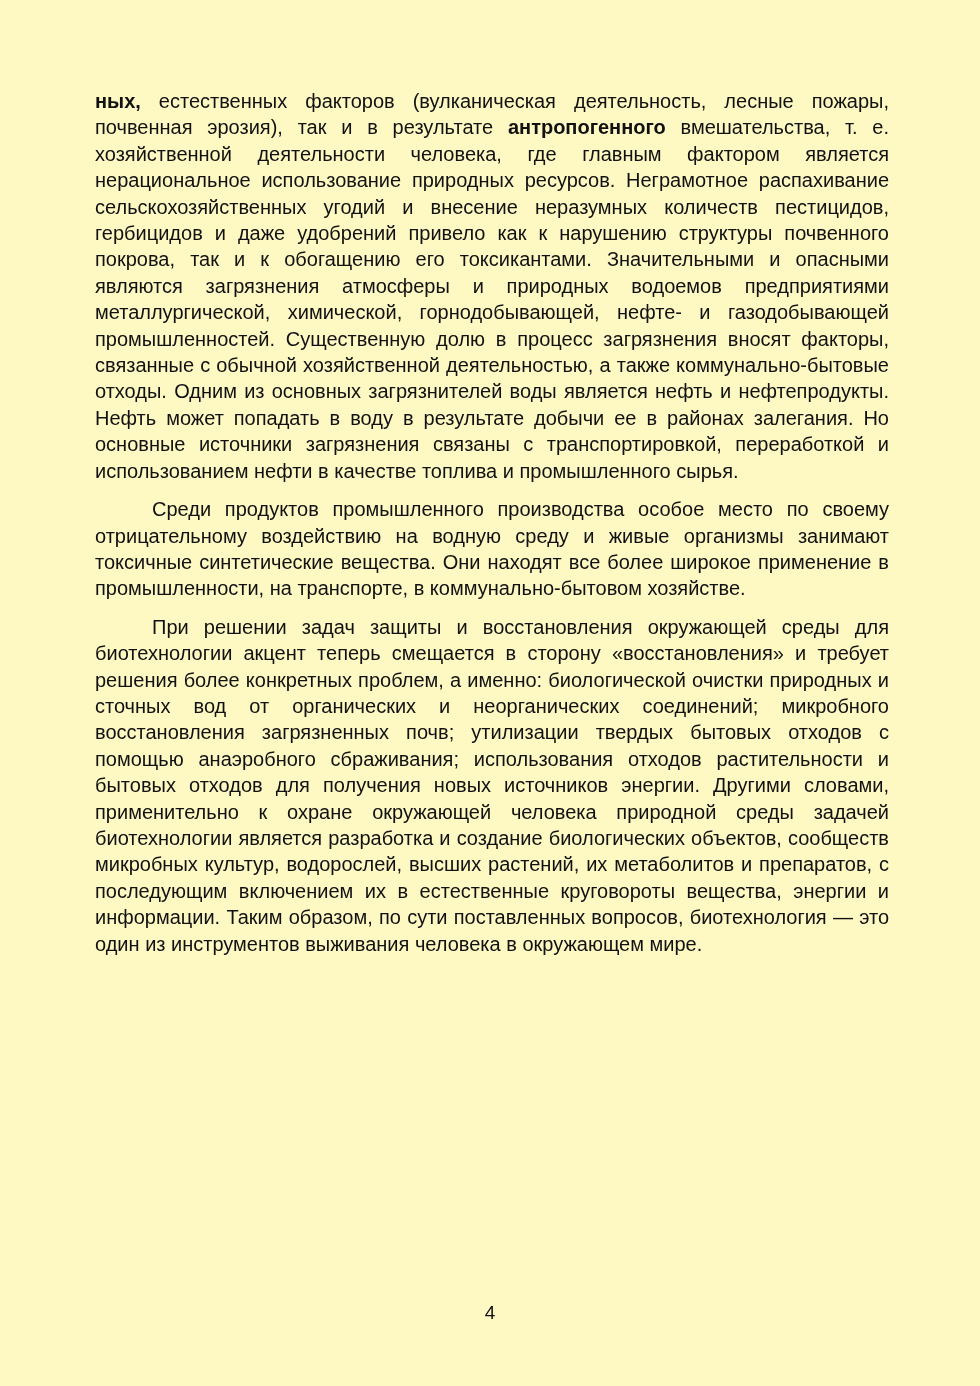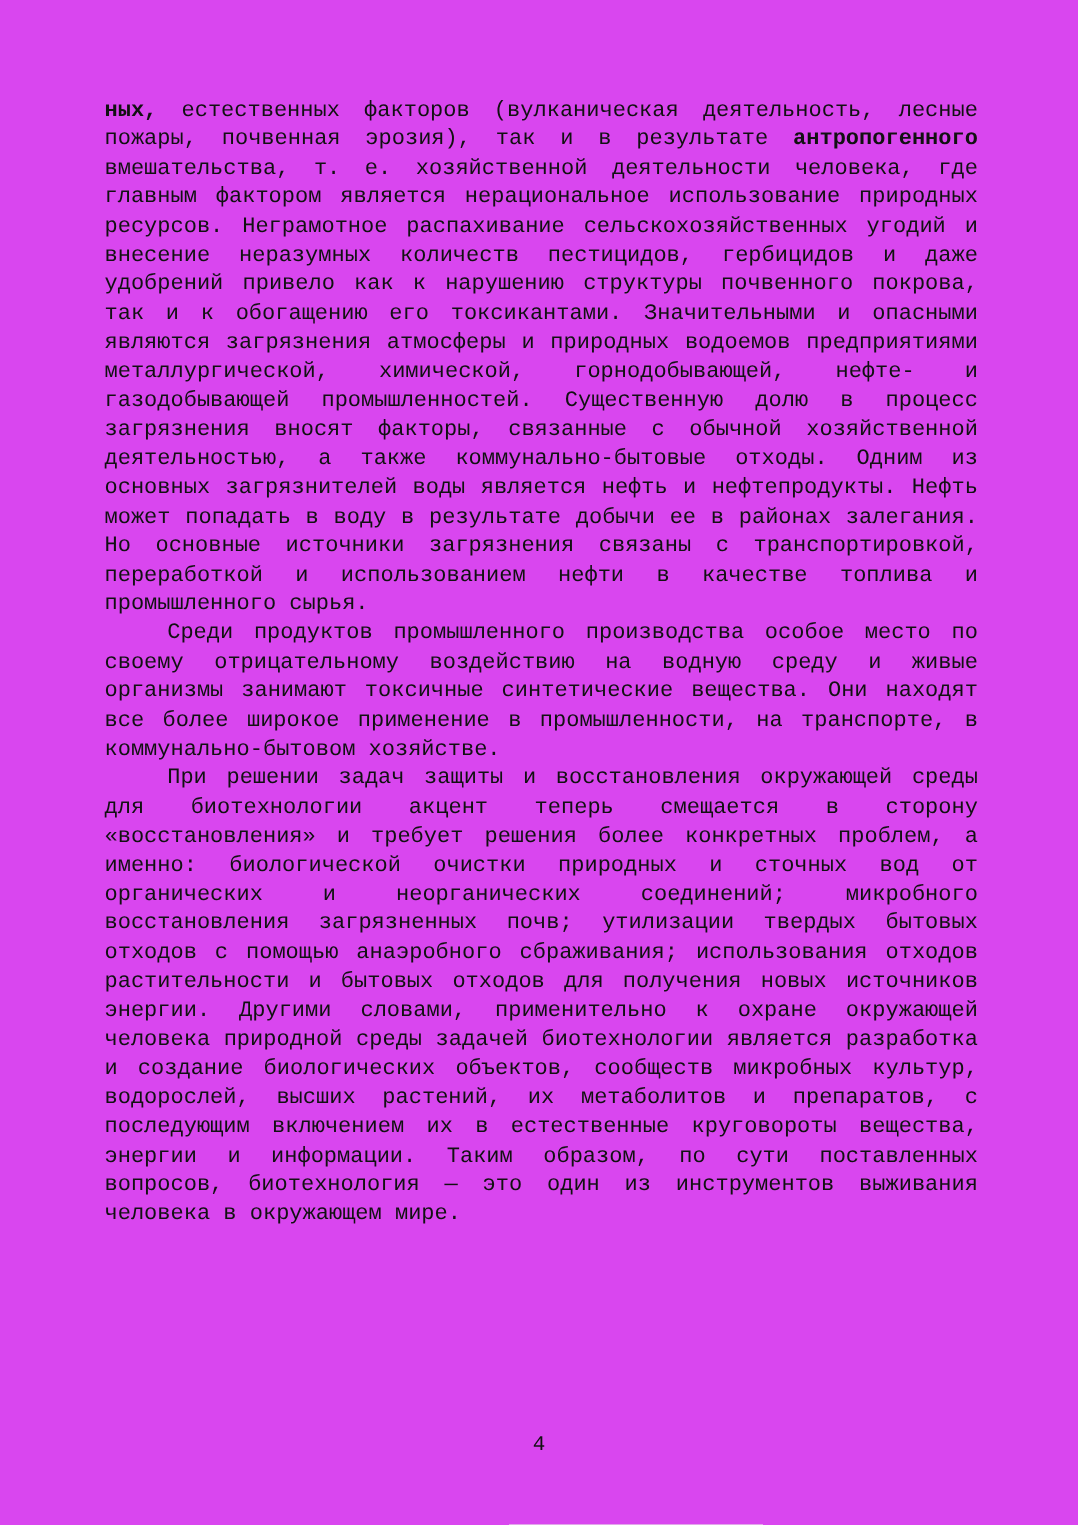--- a/index.html
+++ b/index.html
@@ -5,41 +5,42 @@
   html, body {
     margin: 0;
     padding: 0;
     background: #e8e8e8;
   }
   .page {
     position: relative;
     width: 980px;
     height: 1386px;
     margin: 0 auto;
-    background: #d946ef;
-    font-family: Liberation Mono, monospace;
+    background: #fef9c3;
+    font-family: Liberation Sans, sans-serif;
     color: #111111;
     overflow: hidden;
   }
   .text-block {
     position: absolute;
     top: 88px;
     left: 95px;
     width: 794px;
     font-size: 20px;
     line-height: 26.4px;
     text-align: justify;
   }
   .para {
     margin: 0;
     padding: 0;
     text-indent: 0;
   }
   .para.indent {
     text-indent: 57px;
+    margin-top: 12px;
   }
   .para b {
     font-weight: bold;
   }
   .page-number {
     position: absolute;
     bottom: 62px;
     left: 0;
     width: 100%;
     text-align: center;

